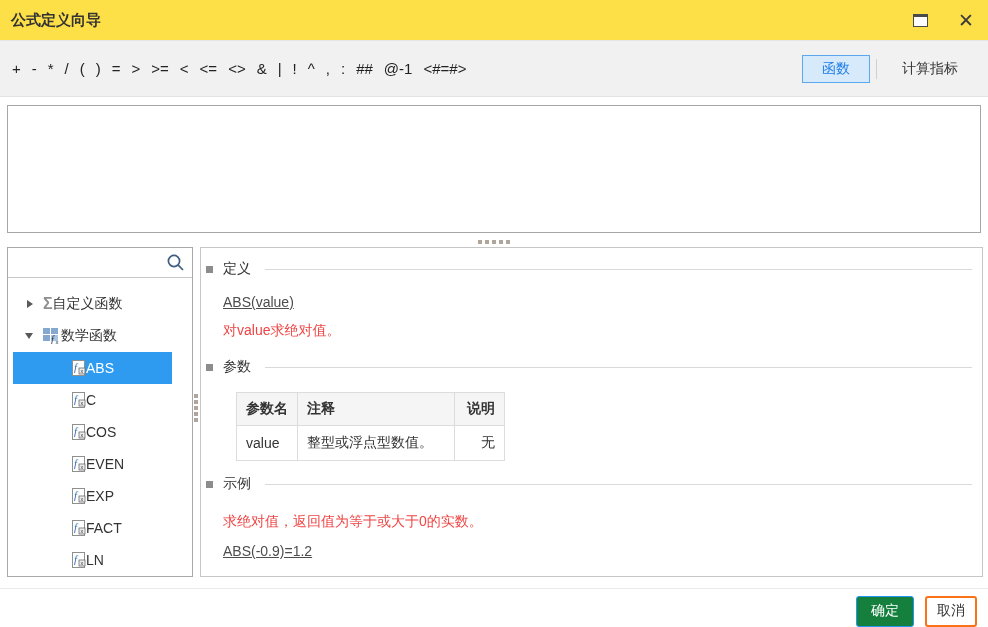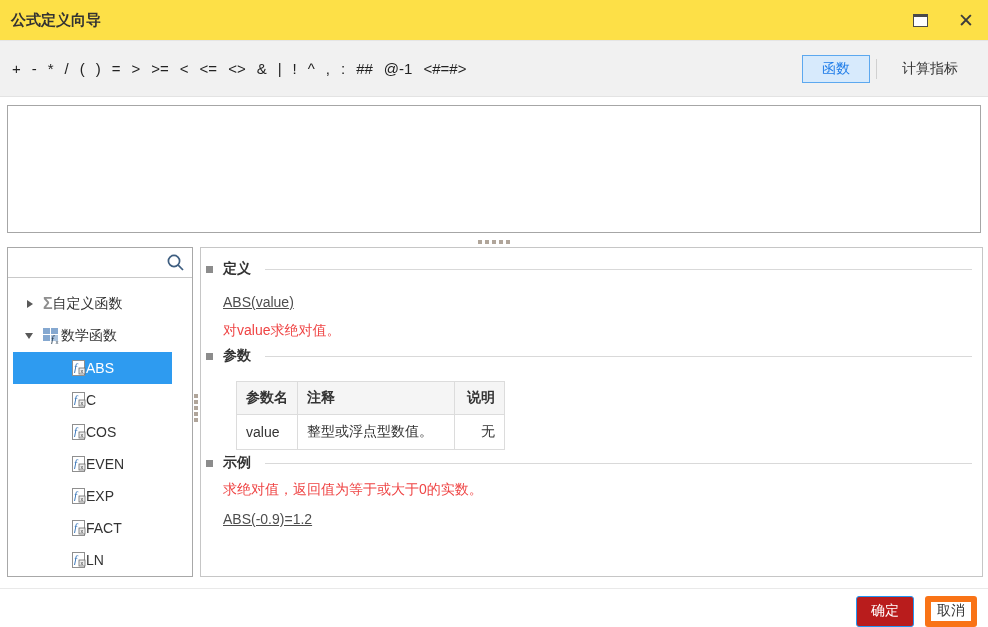--- a/index.html
+++ b/index.html
@@ -97,46 +97,46 @@
   .vhandle i { width: 4px; height: 4px; background: #b0a59a; display: block; }
 
   
   .right-panel {
     flex: 1; margin-left: 7px;
     border: 1px solid #c6c6c6; background: #fff;
     padding: 8px 10px 0 5px; overflow: hidden;
   }
   .sec-header { display: flex; align-items: center; height: 26px; }
   .sec-sq { width: 7px; height: 7px; background: #8c8c8c; flex: 0 0 auto; }
-  .sec-title { margin-left: 10px; font-size: 14px; font-weight: bold; color: #333; }
+  .sec-title { margin-left: 10px; font-size: 14px; font-weight: normal; color: #333; }
   .sec-line { flex: 1; height: 1px; background: #d9d9d9; margin-left: 14px; }
   .sec-body { margin-left: 17px; }
   .sig-text { margin-top: 10px; font-size: 14px; color: #4d4d4d; line-height: 20px; text-decoration: underline; }
   .gray-text { margin-top: 8px; font-size: 14px; color: #ef4444; line-height: 20px; }
-  .sec-gap-sm { margin-top: 3px; }
-  .sec-gap-md { }
+  .sec-gap-sm { margin-top: 14px; }
+  .sec-gap-md { margin-top: 10px; }
 
   .param-table { border-collapse: collapse; margin: 12px 0 0 13px; font-size: 14px; }
   .param-table th, .param-table td { border: 1px solid #dcdcdc; text-align: left; }
   .param-table th { background: #f5f5f5; font-weight: bold; color: #333; padding: 7px 9px; }
   .param-table td { padding: 8px 9px; color: #333; }
   .param-table .col-0 { min-width: 57px; }
   .param-table .col-1 { min-width: 157px; }
   .param-table .col-2 { min-width: 50px; text-align: right; }
 
   
   .footer-gap { flex: 0 0 11px; }
   .footer {
     flex: 0 0 45px; border-top: 1px solid #e9e9e9;
     display: flex; align-items: center; justify-content: flex-end;
     gap: 11px; padding-right: 11px;
   }
   .btn { height: 31px; border-radius: 3px; font-size: 14px; cursor: pointer; font-family: inherit; }
-  .btn-ok { width: 58px; background: #b91c1c; border: 1px solid #2196f3; color: #fff; }
-  .btn-cancel { width: 52px; background: #fff; border: 6px solid #f97316; color: #333; }
+  .btn-ok { width: 58px; background: #15803d; border: 1px solid #2196f3; color: #fff; }
+  .btn-cancel { width: 52px; background: #fff; border: 2px solid #f97316; color: #333; }
 </style>
 </head>
 <body>
 
 <div class="dialog">
 
   <div class="titlebar">
     <span class="title">公式定义向导</span>
     <div class="win-controls">
       <span class="max-btn"></span>

